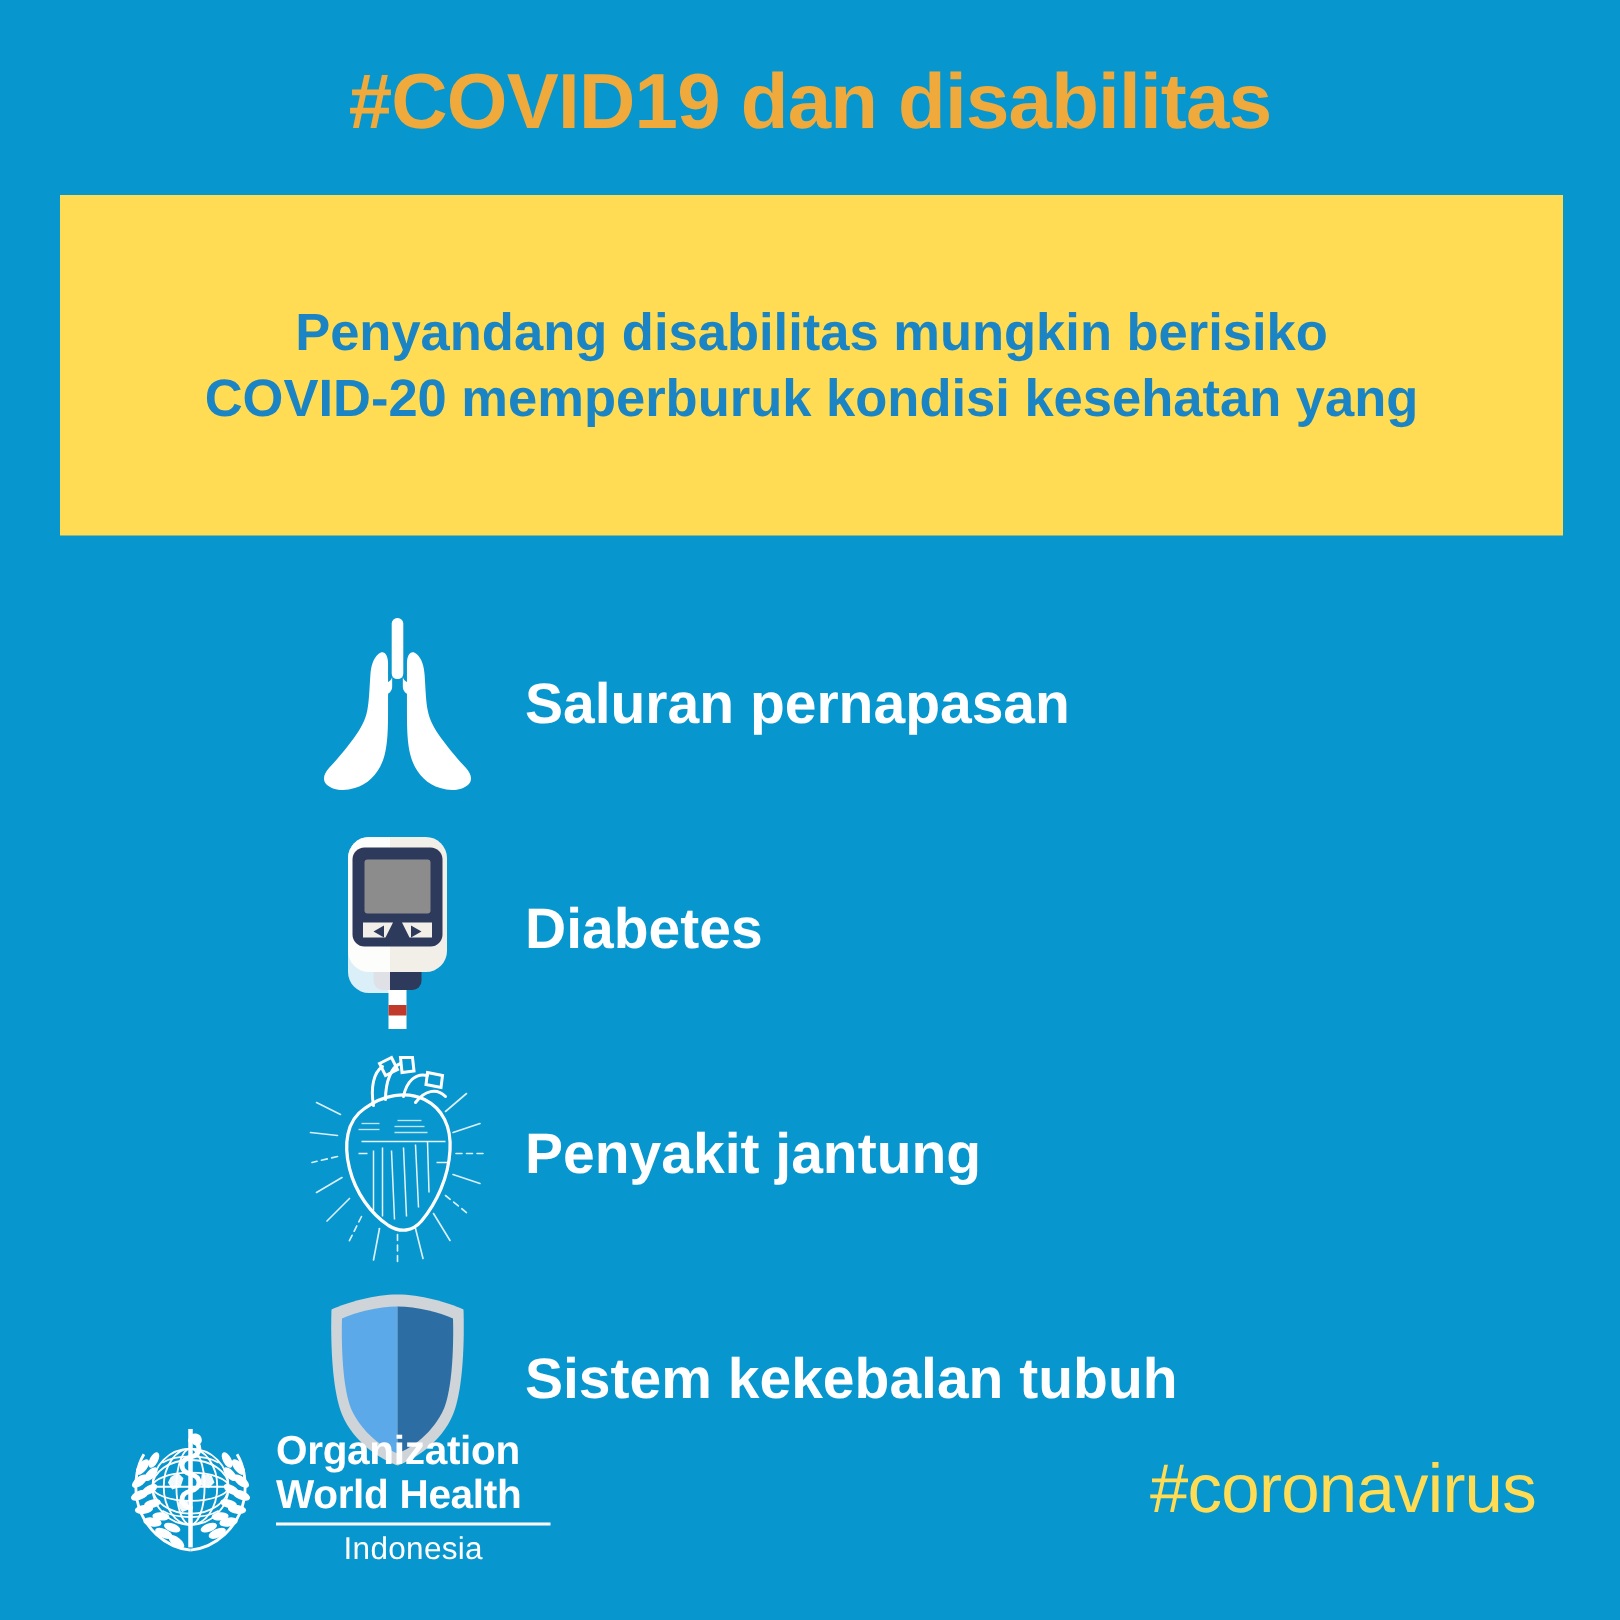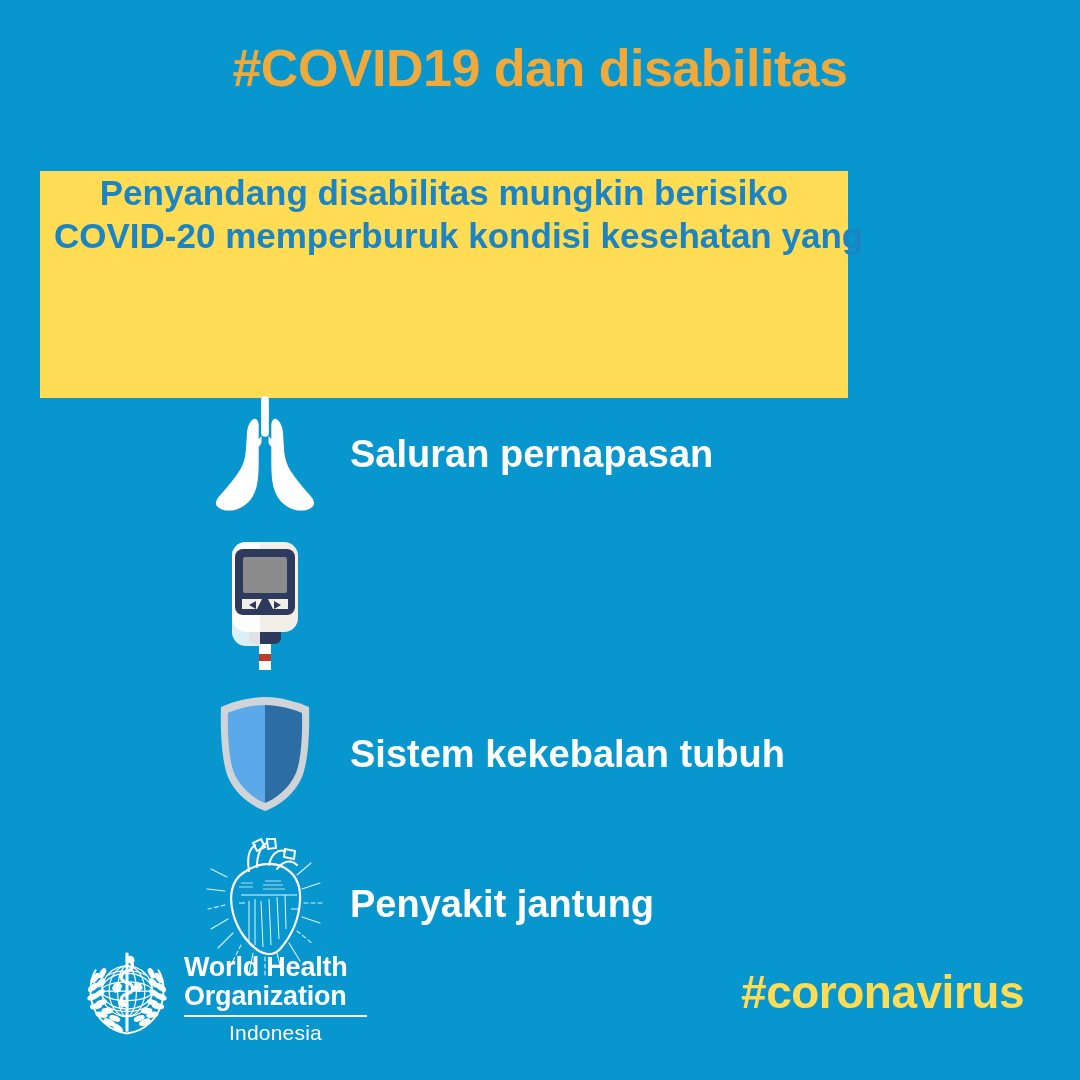--- a/index.html
+++ b/index.html
@@ -28,46 +28,45 @@
     letter-spacing: -0.5px;
     line-height: 1;
     white-space: nowrap;
   }
 
   
   .callout {
     position: absolute;
     left: 40px;
     top: 130px;
-    width: 808px;
+    width: 1002px;
     height: 227px;
     background: #ffdc53;
     box-sizing: border-box;
     display: flex;
-    align-items: flex-start;
+    align-items: center;
     justify-content: center;
-    margin-top: 41px;
   }
   .callout-text {
     color: #1a84c4;
     font-size: 35px;
     font-weight: bold;
     line-height: 1.24;
     text-align: center;
     padding: 0 14px;
     width: 100%;
     box-sizing: border-box;
   }
   .callout-text .ln { display: block; white-space: nowrap; }
 
   
   .risk-list {
     position: absolute;
     left: 0;
-    top: 379px;
+    top: 395px;
     width: 1080px;
   }
   .risk-row {
     display: flex;
     align-items: center;
     height: 150px;
     padding-left: 196px;
     box-sizing: border-box;
   }
   .risk-icon {
@@ -121,21 +120,21 @@
     letter-spacing: 0.2px;
   }
 
   
   .hashtag {
     position: absolute;
     right: 56px;
     top: 965px;
     color: #ffdc53;
     font-size: 46px;
-    font-weight: bold;
+    font-weight: normal;
     letter-spacing: -0.5px;
     white-space: nowrap;
   }
 </style>
 </head>
 <body>
 
 <div class="poster-title">#COVID19 dan disabilitas</div>
 
 <div class="callout">
@@ -190,35 +189,21 @@
         <path d="M33 11 h44 a8 8 0 0 1 8 8 v50 a8 8 0 0 1 -8 8 h-44 a8 8 0 0 1 -8 -8 v-50 a8 8 0 0 1 8 -8 z" fill="#2e3a5c"></path>
 
         <rect x="33" y="19" width="44" height="36" rx="2" fill="#8c8c8c"></rect>
 
         <path d="M32 61 h20 l-5 10 h-15 z" fill="#f2efe9"></path>
         <path d="M58 61 h20 l0 10 h-15 z" fill="#f2efe9"></path>
         <path d="M46 63 l-7 4 l7 4 z" fill="#2e3a5c"></path>
         <path d="M64 63 l7 4 l-7 4 z" fill="#2e3a5c"></path>
       </svg>
     </div>
-  </div>
-
-  <div class="risk-row">
-    <div class="risk-icon">
-      <svg viewBox="0 0 106 118" width="106" height="118" aria-hidden="true">
-
-        <path d="M53 2 C38 2 20 7 9 12 C9 12 7 60 16 82 C24 101 42 112 53 116
-                 C64 112 82 101 90 82 C99 60 97 12 97 12 C86 7 68 2 53 2 Z" fill="#ced4d8"></path>
-
-        <path d="M53 10 C40 10 25 14 16 18 C16 18 14.5 59 22 78 C29 94 43 104 53 108 Z" fill="#5ba9e8"></path>
-
-        <path d="M53 10 C66 10 81 14 90 18 C90 18 91.5 59 84 78 C77 94 63 104 53 108 Z" fill="#2c6ea3"></path>
-      </svg>
-    </div>
-    <div class="risk-label">Sistem kekebalan tubuh</div>
+    <div class="risk-label">Diabetes</div>
   </div>
 
   <div class="risk-row">
     <div class="risk-icon">
       <svg viewBox="0 0 120 150" width="120" height="150" aria-hidden="true">
 
         <g stroke="#ffffff" stroke-width="1.1" opacity="0.85" stroke-linecap="round">
           <line x1="22" y1="48" x2="6" y2="40"></line>
           <line x1="20" y1="62" x2="2" y2="60"></line>
           <line x1="20" y1="76" x2="3" y2="80" stroke-dasharray="4 3"></line>
@@ -269,20 +254,35 @@
           <line x1="58" y1="56" x2="78" y2="56"></line>
           <line x1="58" y1="60" x2="80" y2="60"></line>
           <line x1="36" y1="54" x2="48" y2="54"></line>
           <line x1="34" y1="58" x2="48" y2="58"></line>
         </g>
       </svg>
     </div>
     <div class="risk-label">Penyakit jantung</div>
   </div>
 
+  <div class="risk-row">
+    <div class="risk-icon">
+      <svg viewBox="0 0 106 118" width="106" height="118" aria-hidden="true">
+
+        <path d="M53 2 C38 2 20 7 9 12 C9 12 7 60 16 82 C24 101 42 112 53 116
+                 C64 112 82 101 90 82 C99 60 97 12 97 12 C86 7 68 2 53 2 Z" fill="#ced4d8"></path>
+
+        <path d="M53 10 C40 10 25 14 16 18 C16 18 14.5 59 22 78 C29 94 43 104 53 108 Z" fill="#5ba9e8"></path>
+
+        <path d="M53 10 C66 10 81 14 90 18 C90 18 91.5 59 84 78 C77 94 63 104 53 108 Z" fill="#2c6ea3"></path>
+      </svg>
+    </div>
+    <div class="risk-label">Sistem kekebalan tubuh</div>
+  </div>
+
 </div>
 
 <div class="who-logo">
   <div class="who-emblem">
     <svg viewBox="0 0 100 100" width="94" height="94" aria-hidden="true">
       <g stroke="#ffffff" fill="none" stroke-width="1.3">
 
         <circle cx="50" cy="47" r="27"></circle>
 
         <ellipse cx="50" cy="47" rx="27" ry="10"></ellipse>
@@ -343,20 +343,20 @@
       <rect x="48.4" y="6" width="3.2" height="84" fill="#ffffff"></rect>
 
       <g stroke="#ffffff" stroke-width="3.4" fill="none" stroke-linecap="round">
         <path d="M50 14 C58 16 58 24 50 26 C42 28 42 36 50 38 C58 40 58 48 50 50 C42 52 42 60 50 62"></path>
       </g>
 
       <path d="M50 10 C54 8 58 10 58 14 C58 17 55 18 52 17 Z" fill="#ffffff"></path>
     </svg>
   </div>
   <div class="who-wordmark">
+    <div class="who-name">Organization</div>
     <div class="who-name">World Health</div>
-    <div class="who-name">Organization</div>
     <div class="who-rule"></div>
     <div class="who-country">Indonesia</div>
   </div>
 </div>
 
 <div class="hashtag">#coronavirus</div>
 
 </body></html>

